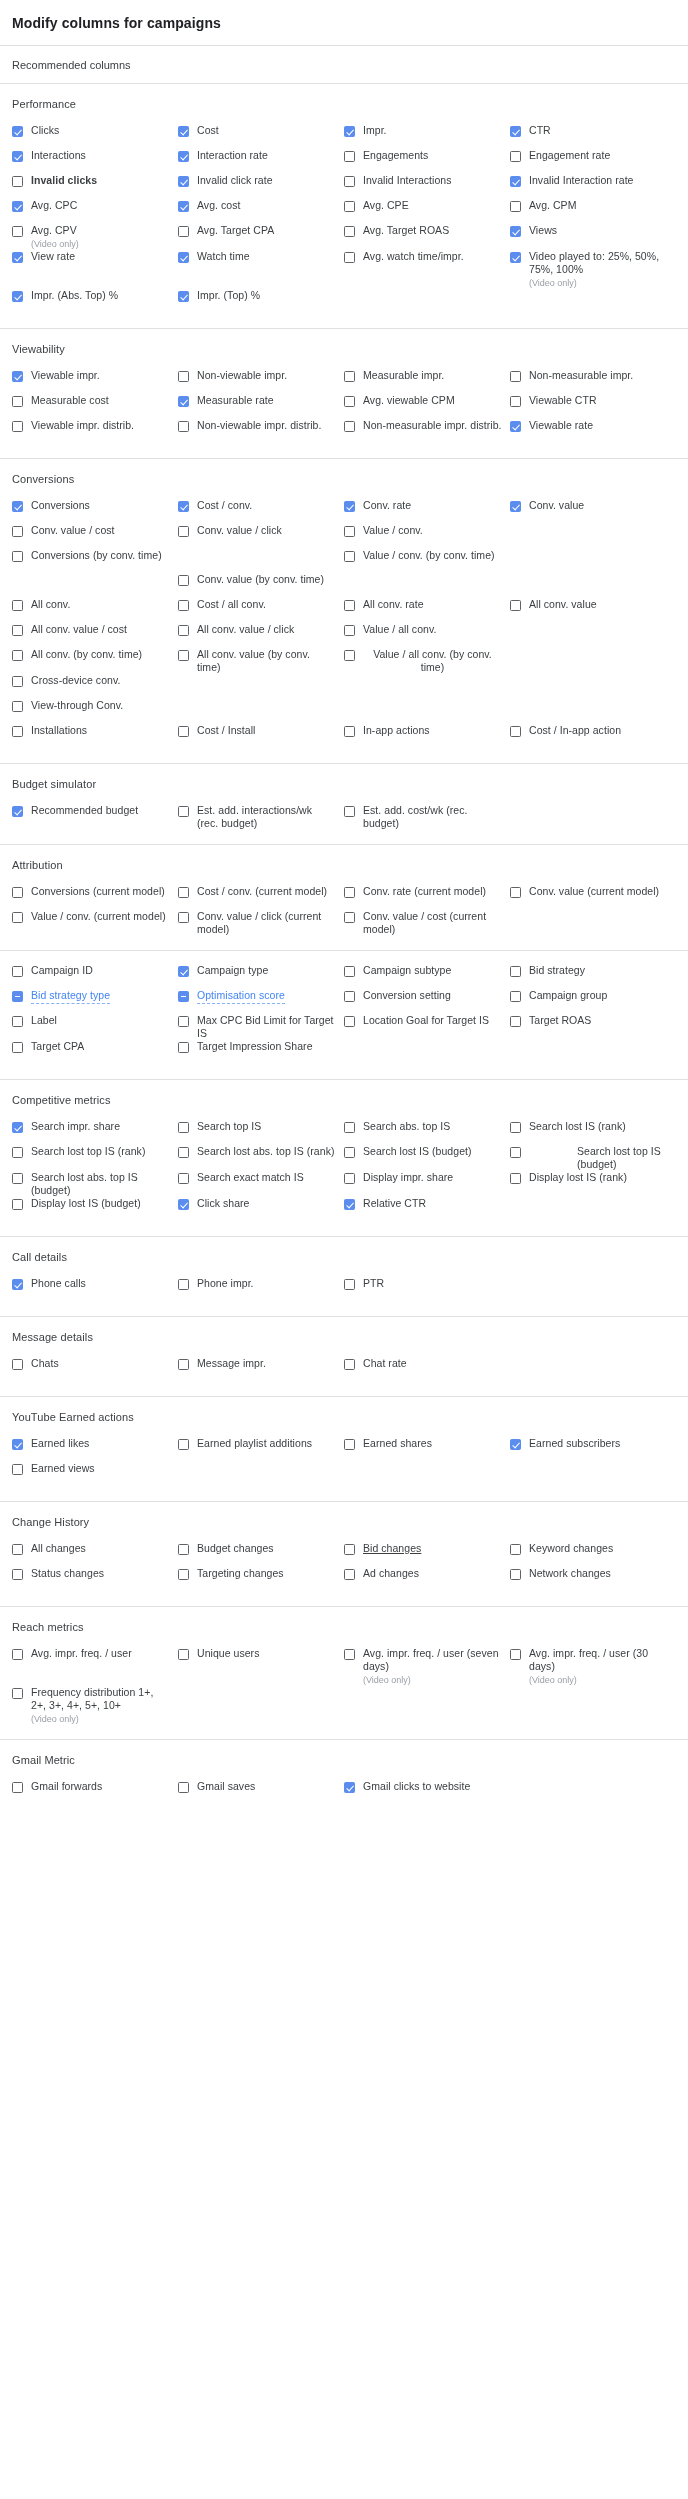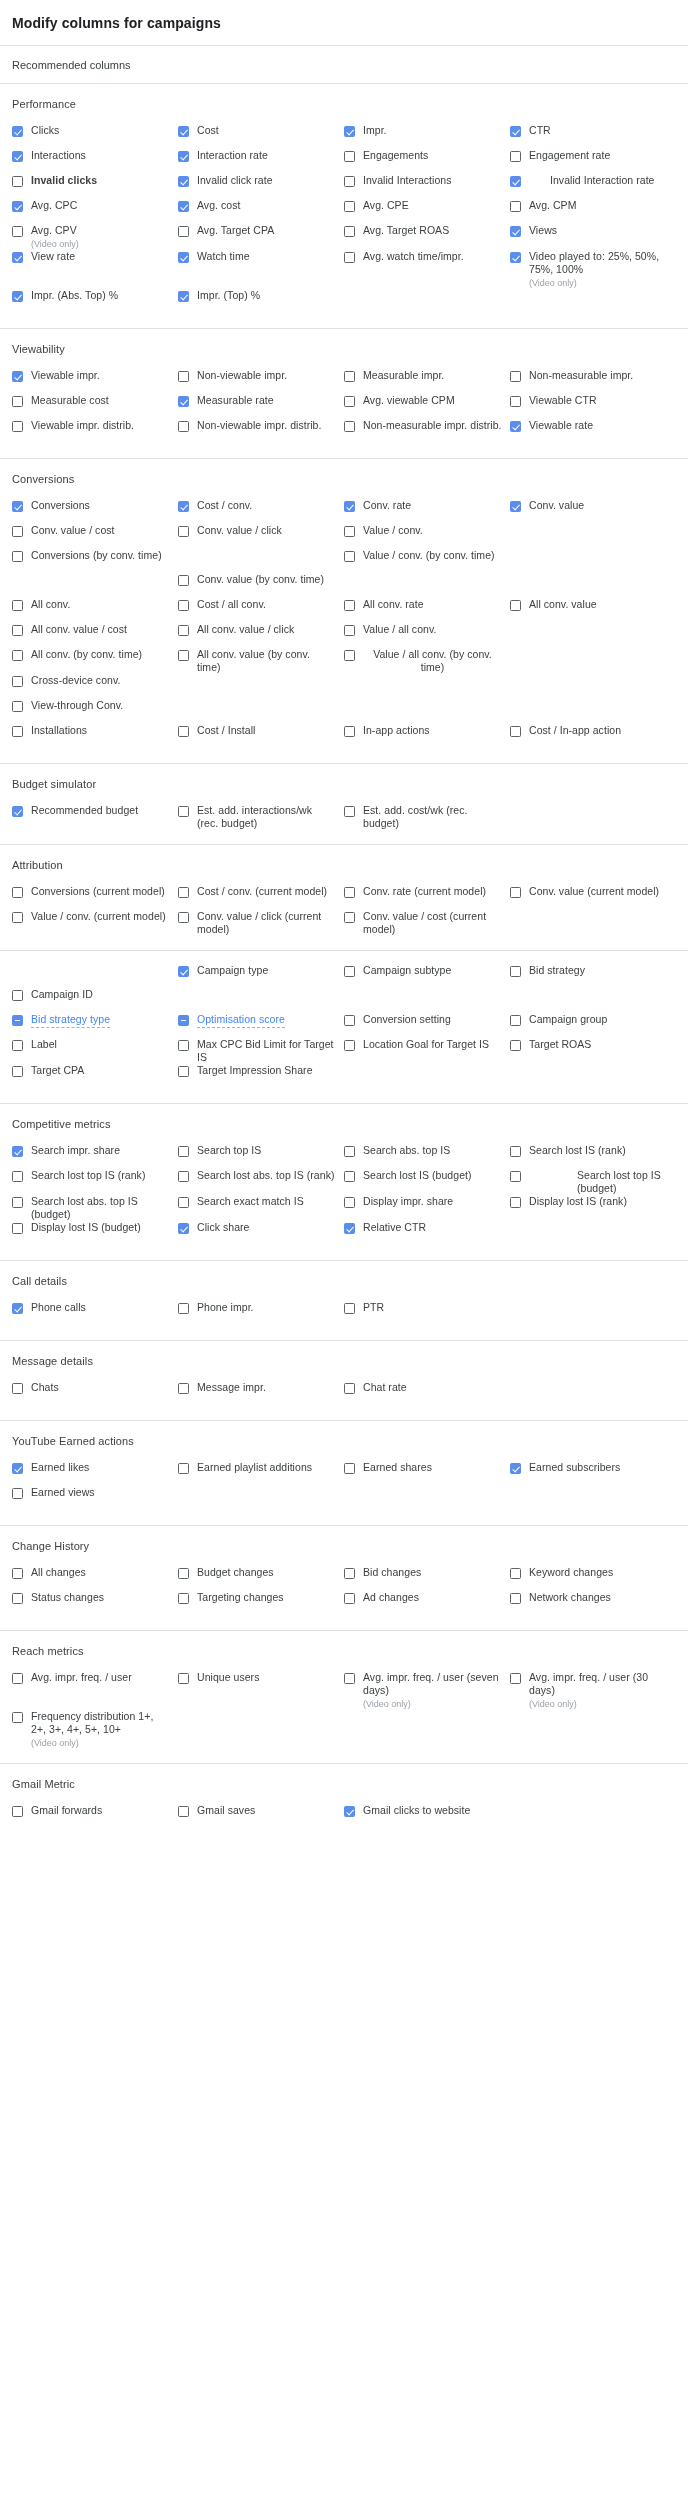--- a/index.html
+++ b/index.html
@@ -212,21 +212,21 @@
             <span class="lbl-wrap">
               <span class="lbl">Invalid click rate</span>
             </span>
           </div>
           <div class="item" style="grid-column: 3;">
             <span class="cb"></span>
             <span class="lbl-wrap">
               <span class="lbl">Invalid Interactions</span>
             </span>
           </div>
-          <div class="item" style="grid-column: 4; gap: 21px;">
+          <div class="item" style="grid-column: 4;">
             <span class="cb checked"></span>
             <span class="lbl-wrap">
               <span class="lbl">Invalid Interaction rate</span>
             </span>
           </div>
           <div class="item" style="grid-column: 1;">
             <span class="cb checked"></span>
             <span class="lbl-wrap">
               <span class="lbl">Avg. CPC</span>
             </span>
@@ -635,21 +635,21 @@
             <span class="lbl-wrap">
               <span class="lbl">Conv. value / cost (current model)</span>
             </span>
           </div>
           <div class="item"></div>
         </div>
       </div>
       <div class="hr"></div>
       <div class="section">
         <div class="grid">
-          <div class="item" style="grid-column: 1; margin-top: 24px;">
+          <div class="item" style="grid-column: 1;">
             <span class="cb"></span>
             <span class="lbl-wrap">
               <span class="lbl">Campaign ID</span>
             </span>
           </div>
           <div class="item" style="grid-column: 2;">
             <span class="cb checked"></span>
             <span class="lbl-wrap">
               <span class="lbl">Campaign type</span>
             </span>
@@ -925,21 +925,21 @@
             <span class="lbl-wrap">
               <span class="lbl">All changes</span>
             </span>
           </div>
           <div class="item" style="grid-column: 2;">
             <span class="cb"></span>
             <span class="lbl-wrap">
               <span class="lbl">Budget changes</span>
             </span>
           </div>
-          <div class="item" style="grid-column: 3;">
+          <div class="item" style="grid-column: 3; text-decoration: underline;">
             <span class="cb"></span>
             <span class="lbl-wrap">
               <span class="lbl">Bid changes</span>
             </span>
           </div>
           <div class="item" style="grid-column: 4;">
             <span class="cb"></span>
             <span class="lbl-wrap">
               <span class="lbl">Keyword changes</span>
             </span>

